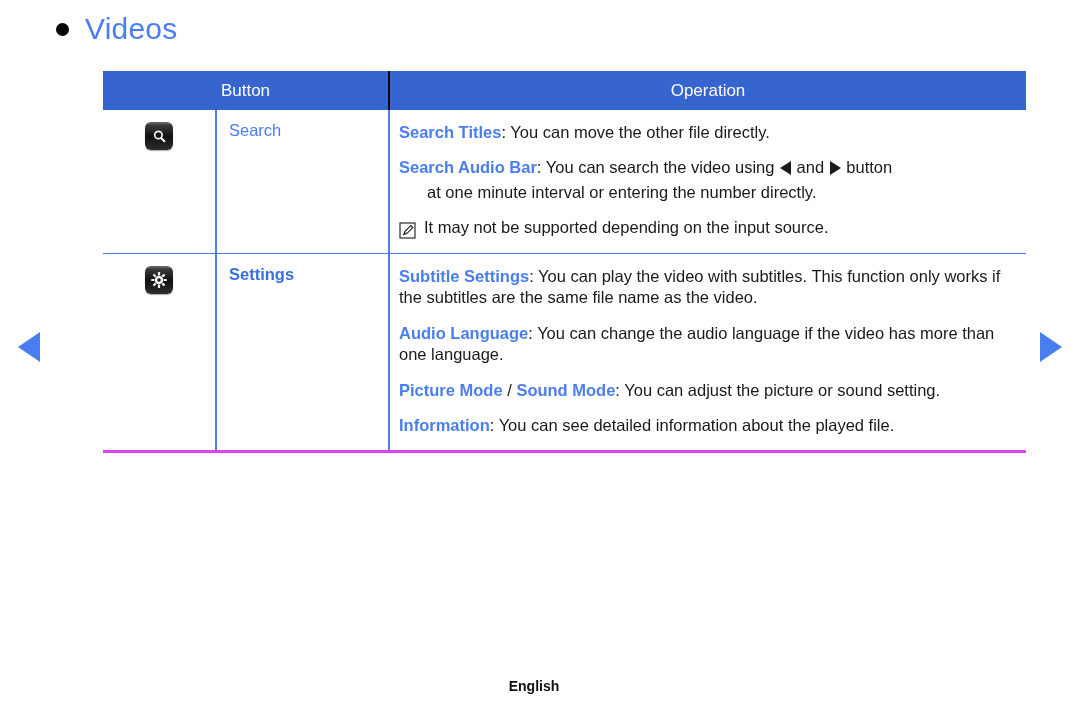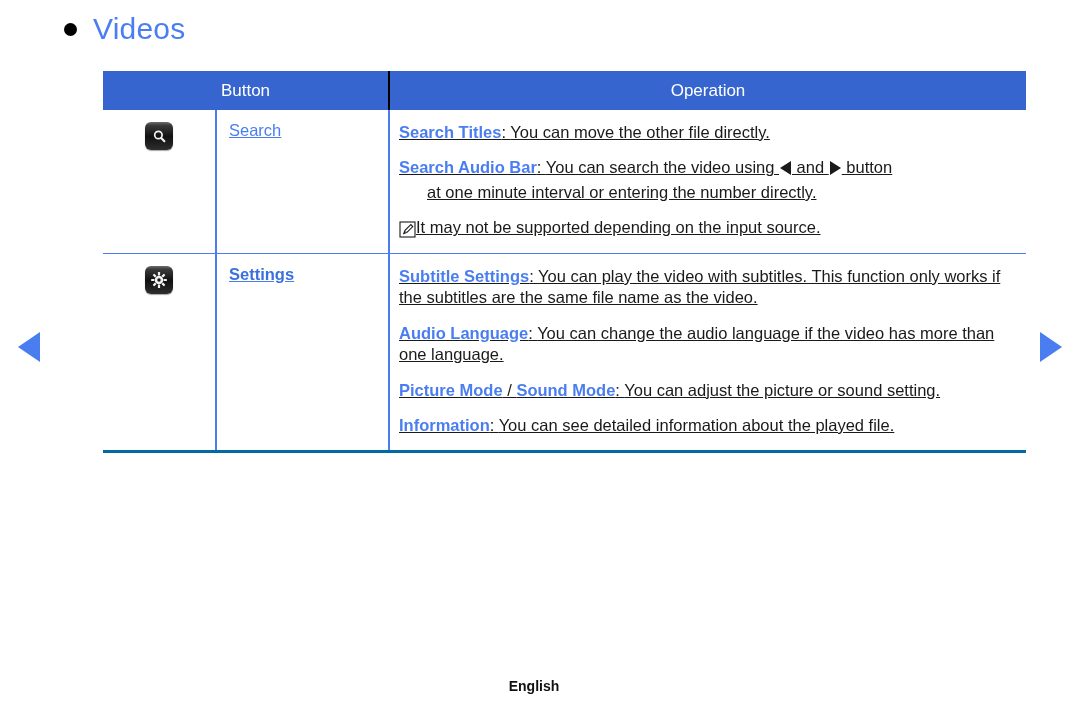--- a/index.html
+++ b/index.html
@@ -12,21 +12,21 @@
     background: #ffffff;
     font-family: "Liberation Sans", sans-serif;
     color: #1a1a1a;
     overflow: hidden;
     position: relative;
   }
 
   
   .page-head {
     position: absolute;
-    left: 64px;
+    left: 56px;
     top: 14px;
     display: flex;
     align-items: center;
     gap: 16px;
   }
   .bullet {
     width: 13px;
     height: 13px;
     border-radius: 50%;
     background: #000000;
@@ -90,52 +90,52 @@
     border-left: 2px solid #000000;
   }
 
   tbody td {
     border-bottom: 1px solid #4a7ef0;
     border-left: 2px solid #4a7ef0;
     padding: 0;
     vertical-align: top;
     font-size: 16.5px;
     line-height: 1.0;
-    text-decoration: underline;
   }
   tbody td.icon-cell {
     border-left: none;
     text-align: center;
     padding-top: 12px;
   }
   tbody td.name-cell {
     padding: 12px 0 14px 12px;
     color: #4a7ef0;
   }
   tbody td.op-cell {
     padding: 12px 14px 14px 9px;
   }
   tbody tr.last td {
-    border-bottom: 3px solid #0369a1;
+    border-bottom: 3px solid #d946ef;
   }
   .label-bold   { color: #3a6fe0; font-weight: bold; }
   .key          { color: #4a7ef0; font-weight: bold; margin-top: 8px; }
   .sep-slash    { color: #1a1a1a; }
   .op-line {
     margin: 0 0 14px 0;
     color: #1a1a1a;
     font-size: 16.5px;
     line-height: 1.30;
   }
   .op-line:last-child { margin-bottom: 0; }
   .op-line.cont { margin-top: -11px; margin-left: 28px; }
 
   .note-line {
     display: flex;
-    align-items: center;
+    align-items: flex-end;
+    gap: 8px;
     margin: 0;
   }
 
   
   .inline-arrow {
     display: inline-block;
     width: 0; height: 0;
     border-top: 7px solid transparent;
     border-bottom: 7px solid transparent;
     vertical-align: -2px;

